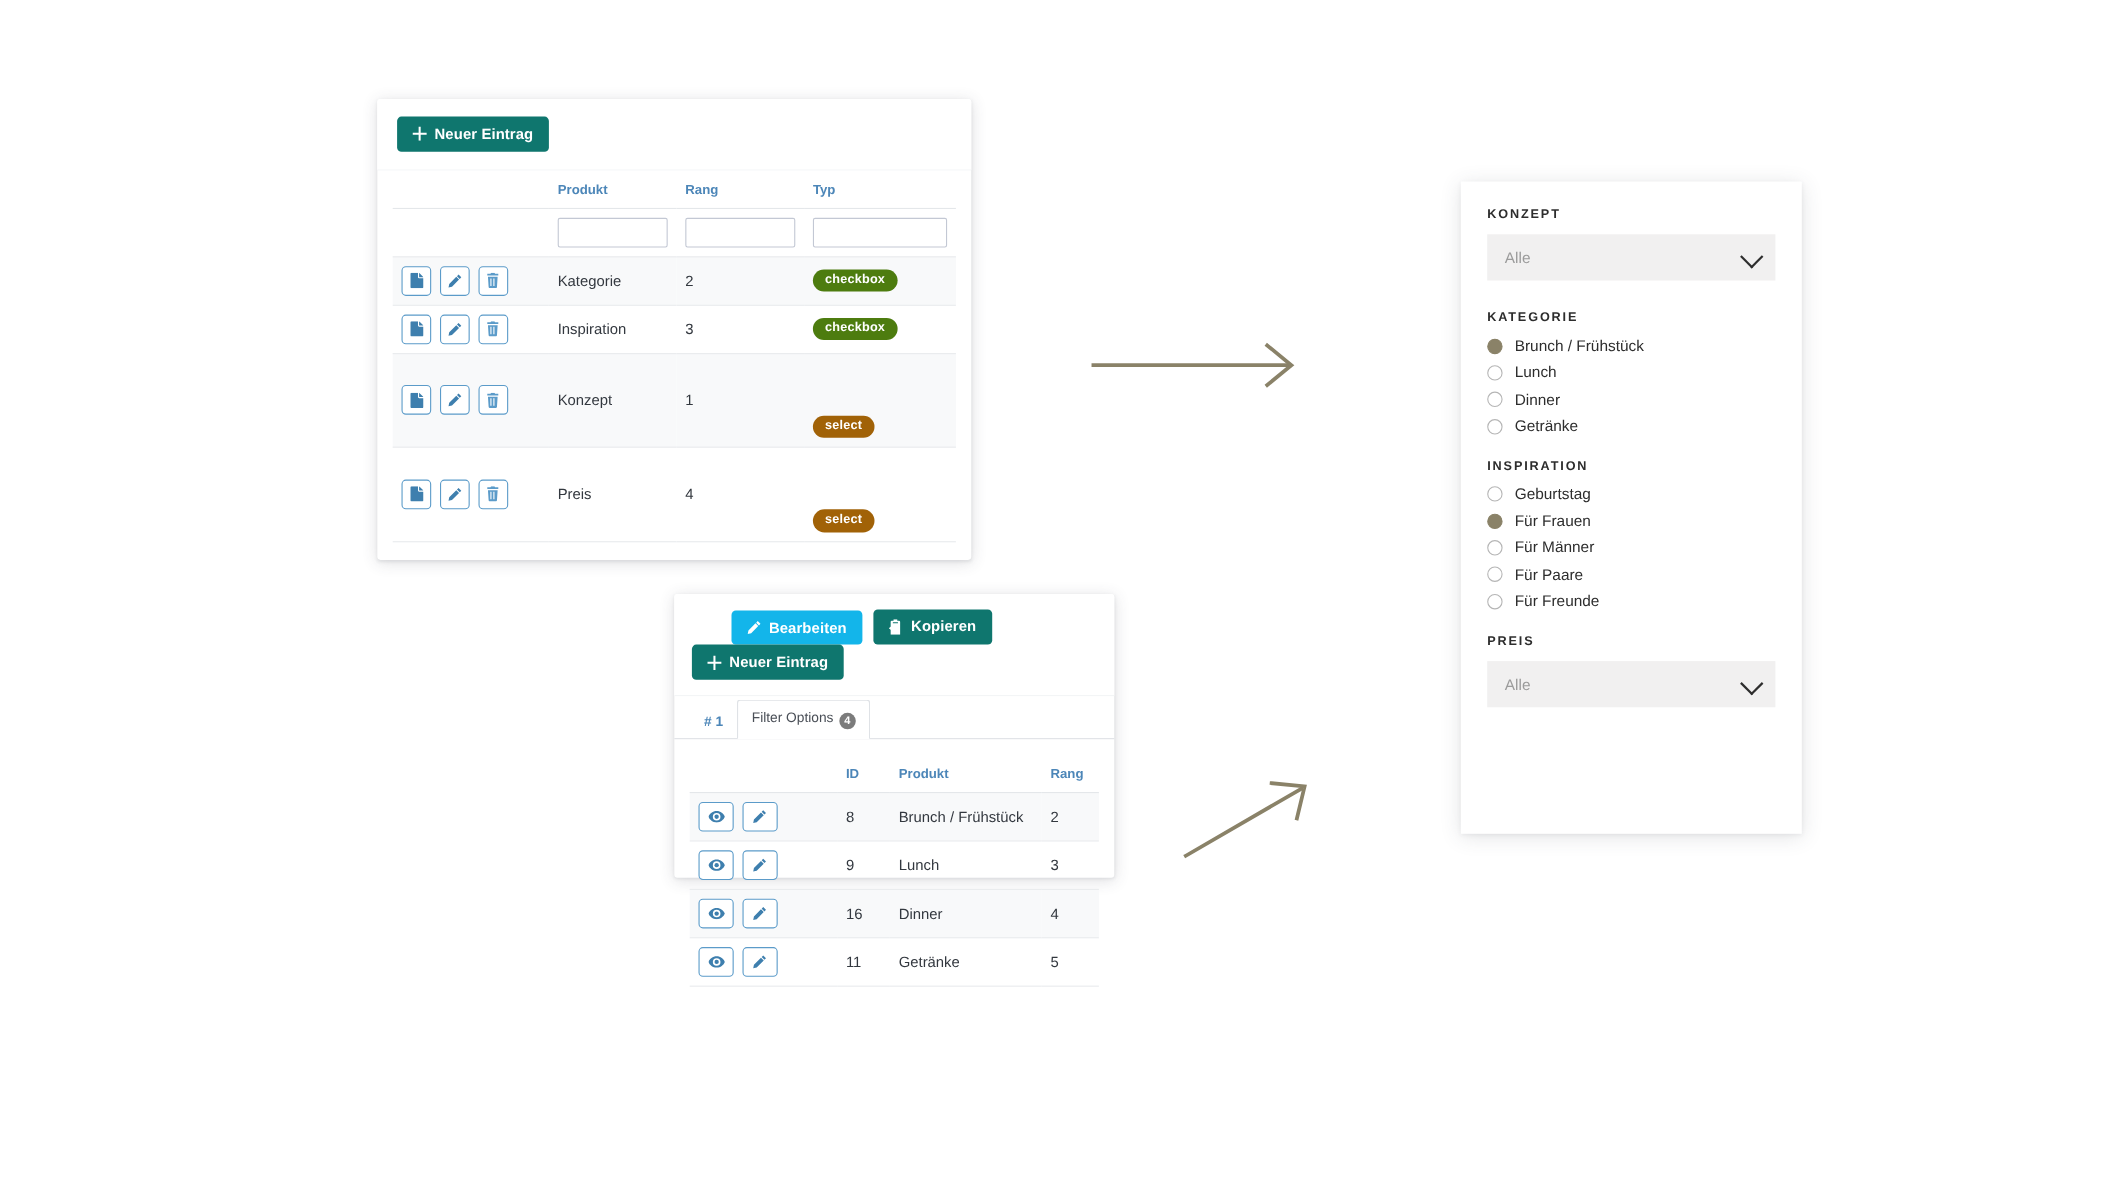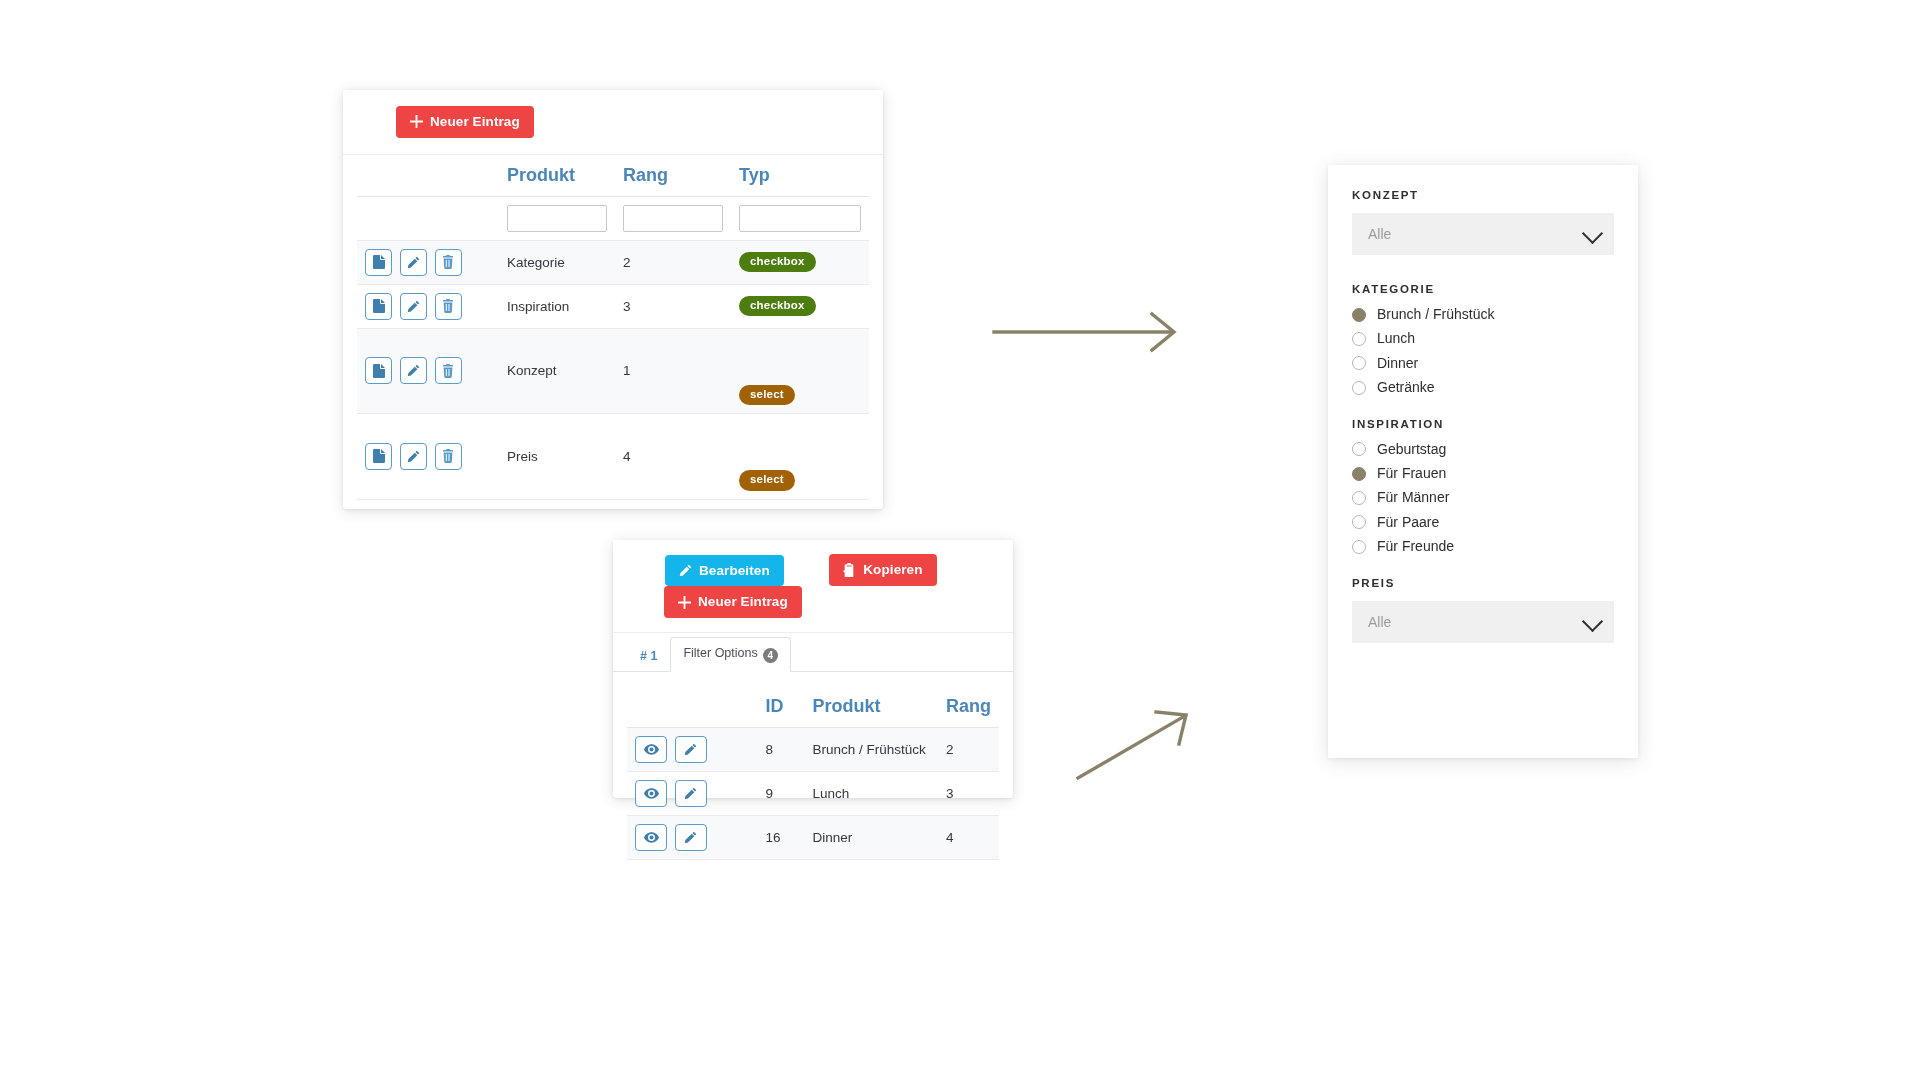--- a/index.html
+++ b/index.html
@@ -32,32 +32,32 @@
   .btn{
     display:inline-flex;align-items:center;gap:7px;
     border:none;border-radius:4px;
     font-family:"Liberation Sans", sans-serif;
     font-size:13.5px;font-weight:700;
     color:#fff;cursor:pointer;
     padding:9px 14px;
     line-height:1;
     letter-spacing:.1px;
   }
-  .btn-green{background:#ef4444;margin-left:35px;}
+  .btn-green{background:#0f766e;}
   .btn-blue{background:#13b5ea;}
   .btn .ico{display:inline-flex;align-items:center;}
   .btn .ico svg{display:block;}
 
   
   table.grid{width:100%;border-collapse:collapse;font-size:13.5px;color:#33383f;}
   table.grid th{
     text-align:left;
     color:#4c86b8;
     font-weight:700;
-    font-size:18px;
+    font-size:12px;
     padding:10px 8px;
     border-bottom:1px solid #e4e7ea;
     vertical-align:bottom;
   }
   table.grid td{
     padding:8px 8px;
     border-bottom:1px solid #e8eaed;
     vertical-align:middle;
     font-size:13.5px;
     color:#33383f;
@@ -478,20 +478,42 @@
                   <svg width="13" height="13" viewBox="0 0 14 14">
                       <path d="M10.6.7l2.7 2.7-1.5 1.5-2.7-2.7L10.6.7zM8.4 2.9l2.7 2.7-6.9 6.9-3.4.7.7-3.4 6.9-6.9z" fill="#3e7fae"></path>
                     </svg>
                 </span>
               </button>
             </td>
             <td>16</td>
             <td>Dinner</td>
             <td>4</td>
           </tr>
+          <tr>
+            <td class="actions-cell">
+              <button class="iconbtn" style="width:32px;height:27px;">
+                <span>
+                  <svg width="15" height="11" viewBox="0 0 16 11">
+                      <path d="M8 0C4.2 0 1.2 2.6 0 5.5 1.2 8.4 4.2 11 8 11s6.8-2.6 8-5.5C14.8 2.6 11.8 0 8 0zm0 9.2A3.7 3.7 0 1111.7 5.5 3.7 3.7 0 018 9.2z" fill="#3e7fae"></path>
+                      <circle cx="8" cy="5.5" r="2.1" fill="#3e7fae"></circle>
+                    </svg>
+                </span>
+              </button>
+              <button class="iconbtn" style="width:32px;height:27px;">
+                <span>
+                  <svg width="13" height="13" viewBox="0 0 14 14">
+                      <path d="M10.6.7l2.7 2.7-1.5 1.5-2.7-2.7L10.6.7zM8.4 2.9l2.7 2.7-6.9 6.9-3.4.7.7-3.4 6.9-6.9z" fill="#3e7fae"></path>
+                    </svg>
+                </span>
+              </button>
+            </td>
+            <td>11</td>
+            <td>Getränke</td>
+            <td>5</td>
+          </tr>
         </tbody>
       </table>
     </div>
   </div>
 
   <div id="filterpanel">
 
     <div class="fgroup">
       <div class="fgroup-title">KONZEPT</div>
       <div class="fselect">

